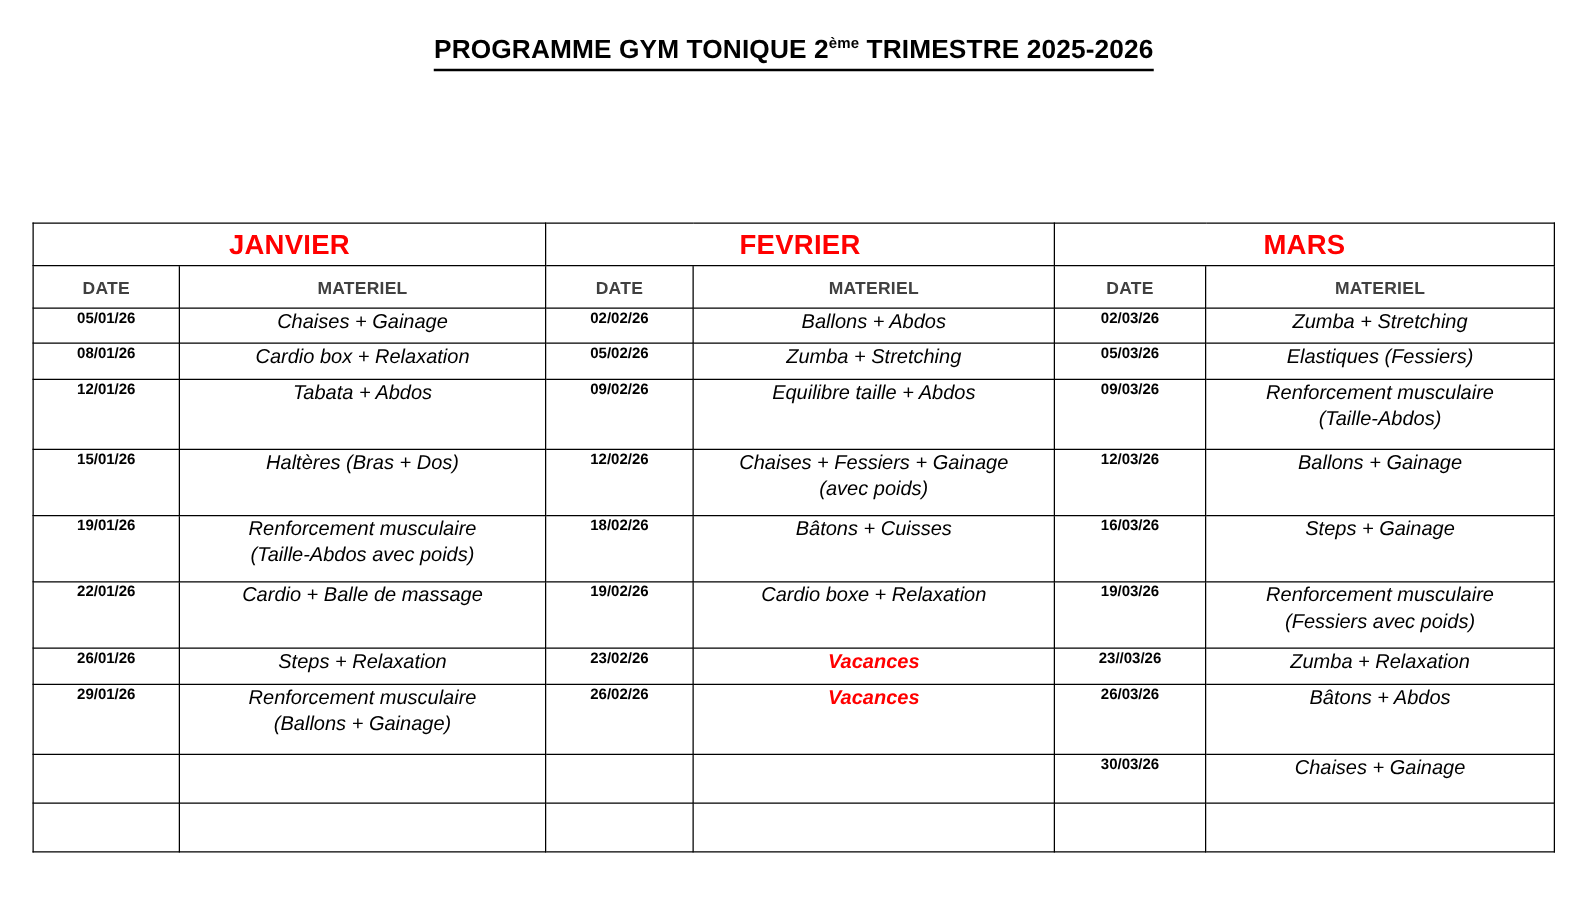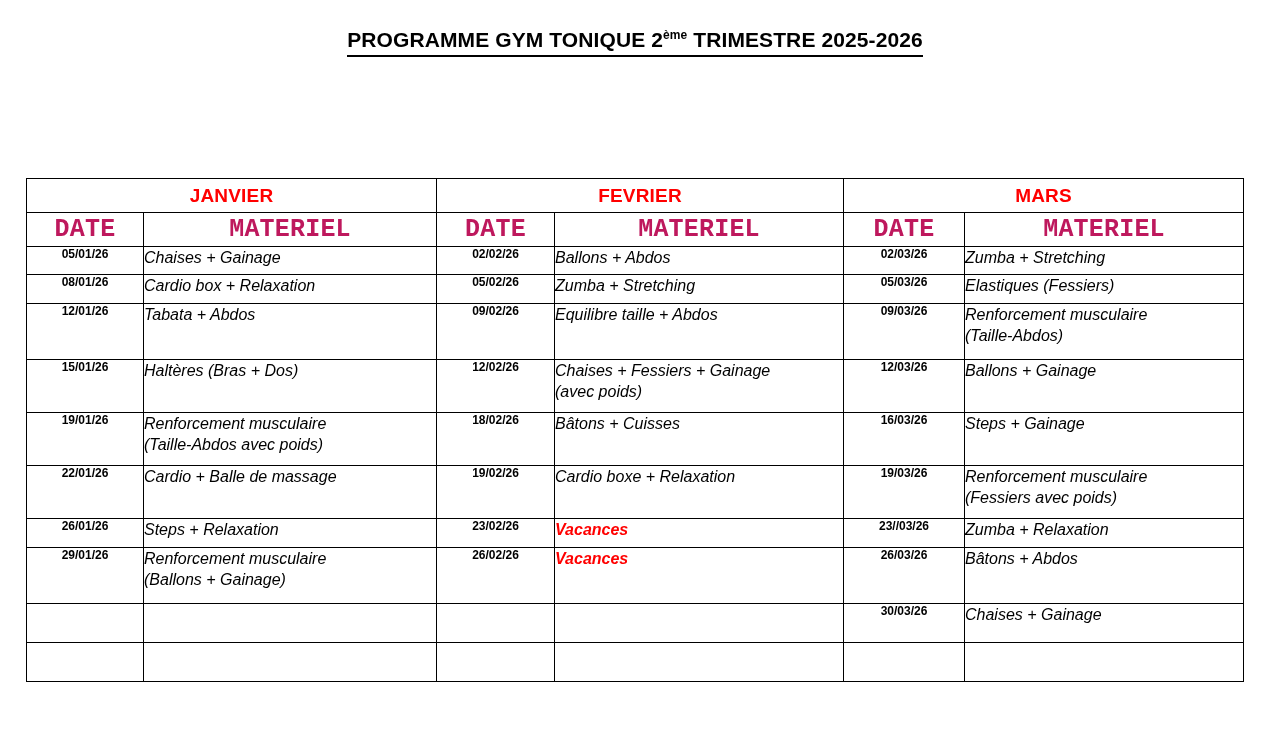--- a/index.html
+++ b/index.html
@@ -71,49 +71,50 @@
   col.c-feb-mat  { width: 289px; }
   col.c-mar-date { width: 121px; }
   col.c-mar-mat  { width: 279px; }
 
   
   .month-head {
     height: 33px;
     text-align: center;
     vertical-align: middle !important;
     color: #FF0000;
-    font-size: 19px;
+    font-size: 22px;
     font-weight: bold;
     font-family: "Liberation Sans", sans-serif;
     letter-spacing: 0.2px;
   }
 
   
   .sub-head {
     height: 33px;
     text-align: center;
     vertical-align: middle !important;
-    color: #be185d;
-    font-size: 25px;
-    font-weight: bold;
-    font-family: Liberation Mono, monospace;
+    color: #404040;
+    font-size: 14px;
+    font-weight: bold;
+    font-family: Liberation Sans, sans-serif;
     letter-spacing: 0.2px;
   }
 
   
   .cell-date {
     text-align: center;
     font-size: 12px;
     font-weight: bold;
     color: #000000;
     font-family: "Liberation Sans", sans-serif;
     padding-top: 7px;
     line-height: 1.32;
   }
   .cell-mat {
+    text-align: center;
     font-size: 16px;
     font-style: italic;
     color: #000000;
     font-family: "Liberation Sans", sans-serif;
     padding-top: 7px;
     line-height: 1.32;
   }
   .cell-mat.vac {
     color: #FF0000;
     font-weight: bold;

